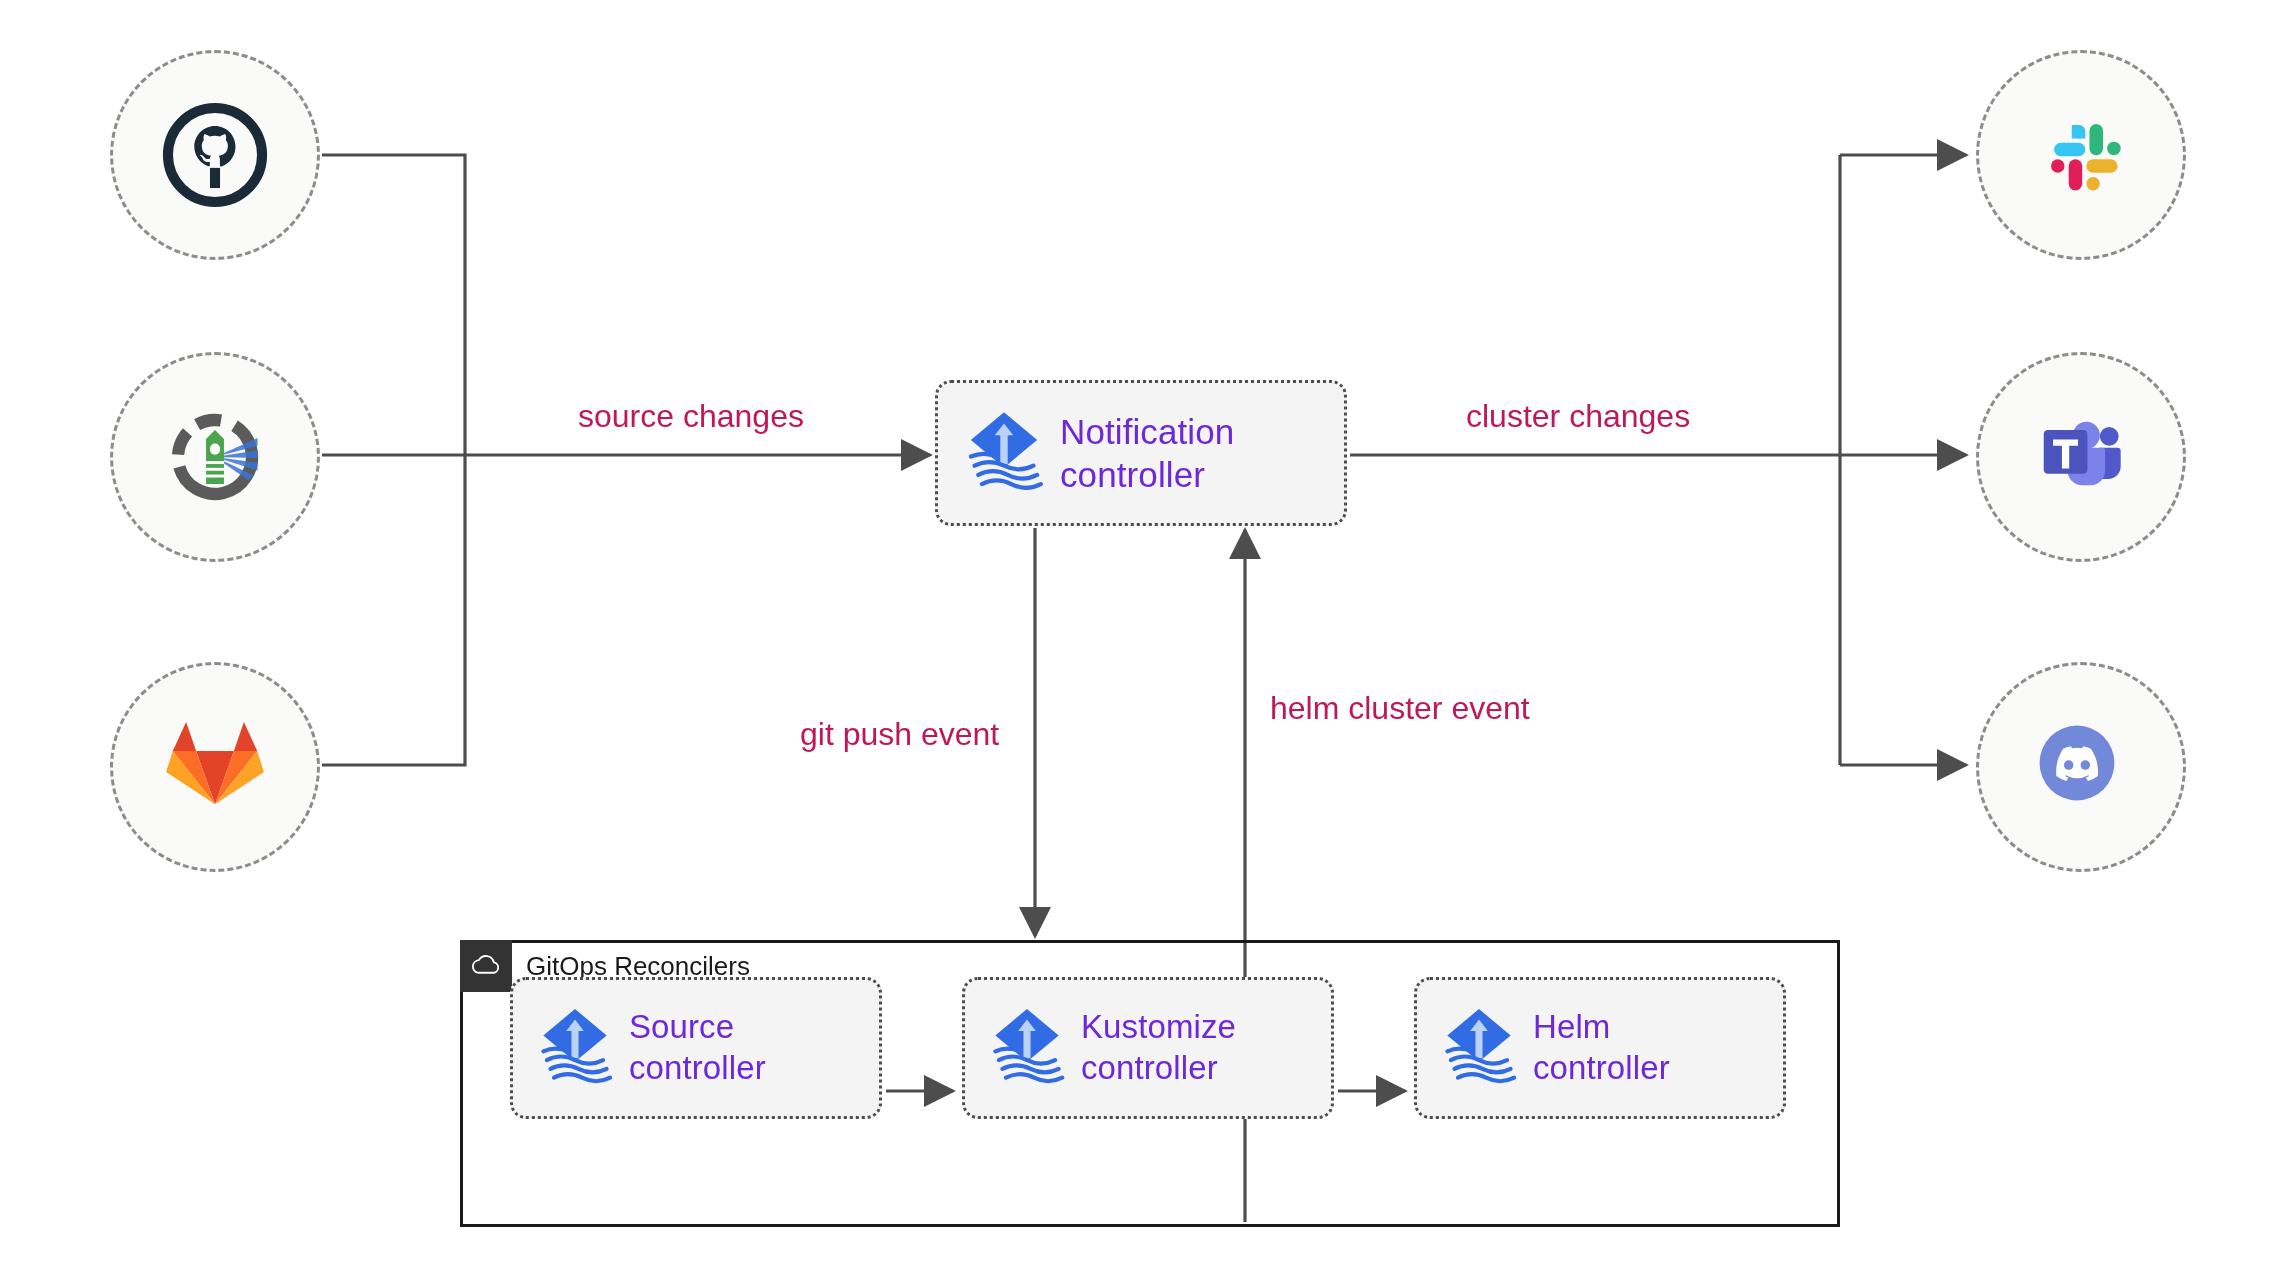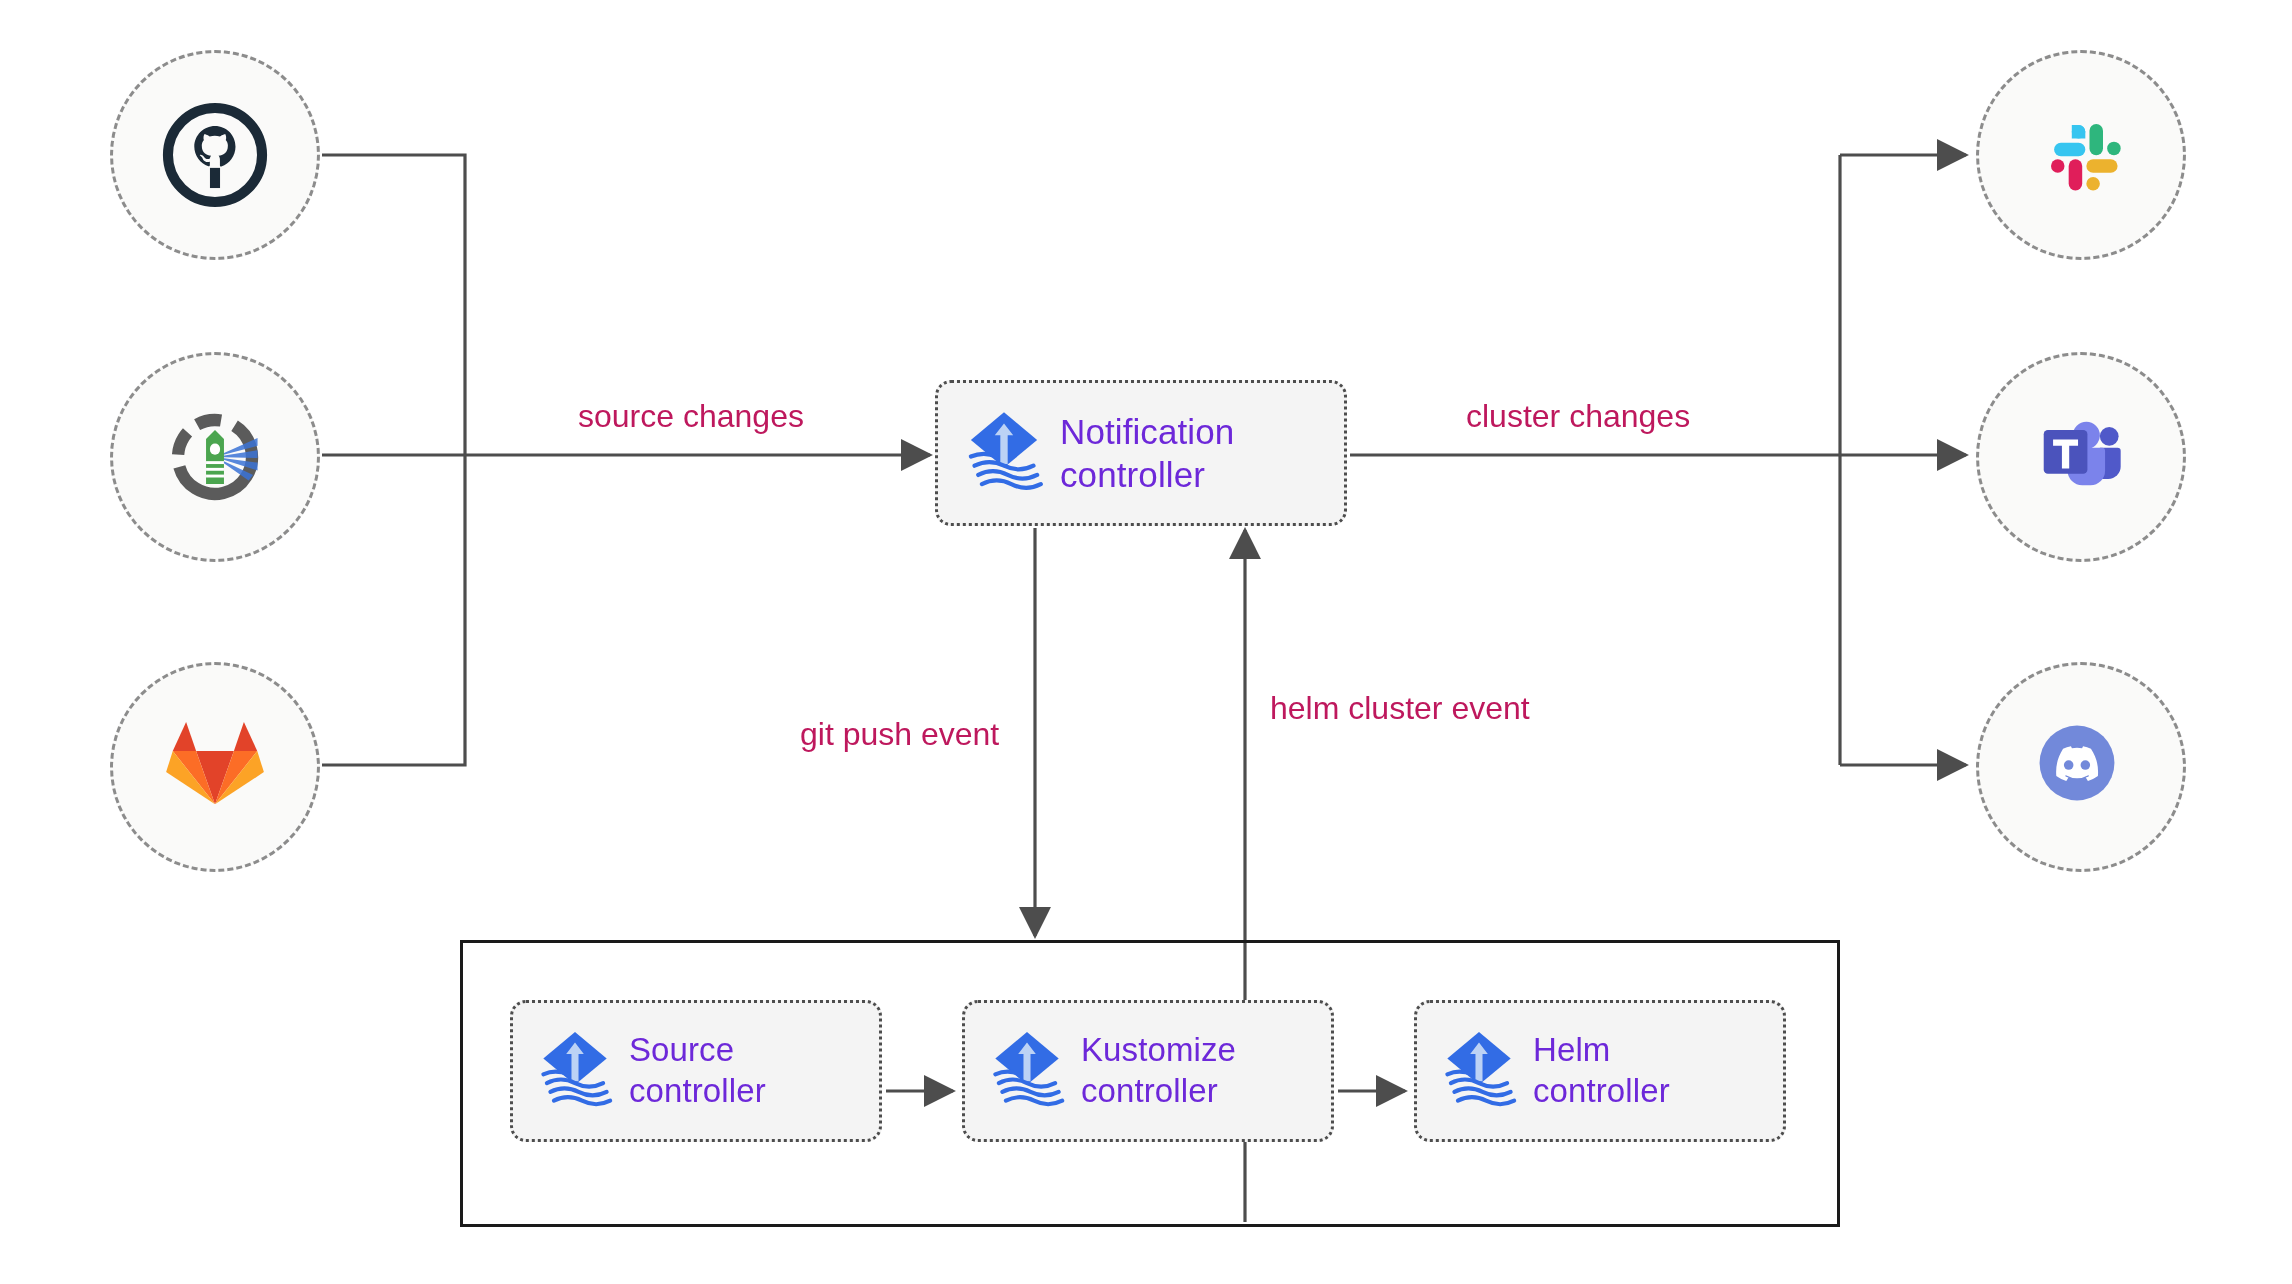--- a/index.html
+++ b/index.html
@@ -46,21 +46,21 @@
     padding-right:12px;
   }
   .ctrl-label span{display:block;}
 
   #notification-controller{
     left:935px;top:380px;width:412px;height:146px;
     padding:0 6px 0 20px;
   }
   #notification-controller .ctrl-label{font-size:35px;}
 
-  .sub-ctrl{width:372px;height:142px;top:1000px;padding:0 4px 0 18px;}
+  .sub-ctrl{width:372px;height:142px;top:977px;padding:0 4px 0 18px;}
   #source-controller{left:510px;}
   #kustomize-controller{left:962px;}
   #helm-controller{left:1414px;}
   .sub-ctrl .ctrl-label{font-size:33px;}
 
   
   #gitops-container{
     position:absolute;
     left:460px;top:940px;width:1380px;height:287px;
     border:3px solid #1a1a1a;
@@ -204,20 +204,28 @@
       <span>controller</span>
     </div>
   </div>
 
   <div class="edge-label" id="label-source-changes">source changes</div>
   <div class="edge-label" id="label-cluster-changes">cluster changes</div>
   <div class="edge-label" id="label-git-push">git push event</div>
   <div class="edge-label" id="label-helm-upgrade">helm cluster event</div>
 
   <div id="gitops-container"></div>
+  <div id="gitops-header">
+    <div id="gitops-cloud-badge">
+      <svg viewBox="0 0 40 28" width="34" height="24" xmlns="http://www.w3.org/2000/svg">
+        <path d="M11 22 a7.5 7.5 0 0 1 .6 -14.9 a9.5 9.5 0 0 1 17.6 2.6 a6.2 6.2 0 0 1 -1.2 12.3 Z" fill="none" stroke="#ffffff" stroke-width="2.2" stroke-linejoin="round"></path>
+      </svg>
+    </div>
+    <div id="gitops-title">GitOps Reconcilers</div>
+  </div>
 
   <div class="ctrl-box sub-ctrl" id="source-controller">
     <div class="flux">
       <svg viewBox="0 0 100 100" width="88" height="88" xmlns="http://www.w3.org/2000/svg">
         <path fill="#326ce5" d="M50 8 L86 38 L50 68 L14 38 Z"></path>
         <path fill="#bcd2f5" d="M50 20 L60 33 L54 33 L54 64 L46 64 L46 33 L40 33 Z"></path>
         <g stroke="#326ce5" stroke-width="4.6" fill="none" stroke-linecap="round">
           <path d="M18 66 Q34 58 50 66 Q66 74 82 66"></path>
           <path d="M22 76 Q38 68 54 76 Q70 84 86 76"></path>
           <path d="M26 86 Q42 78 58 86 Q74 94 90 86"></path>

